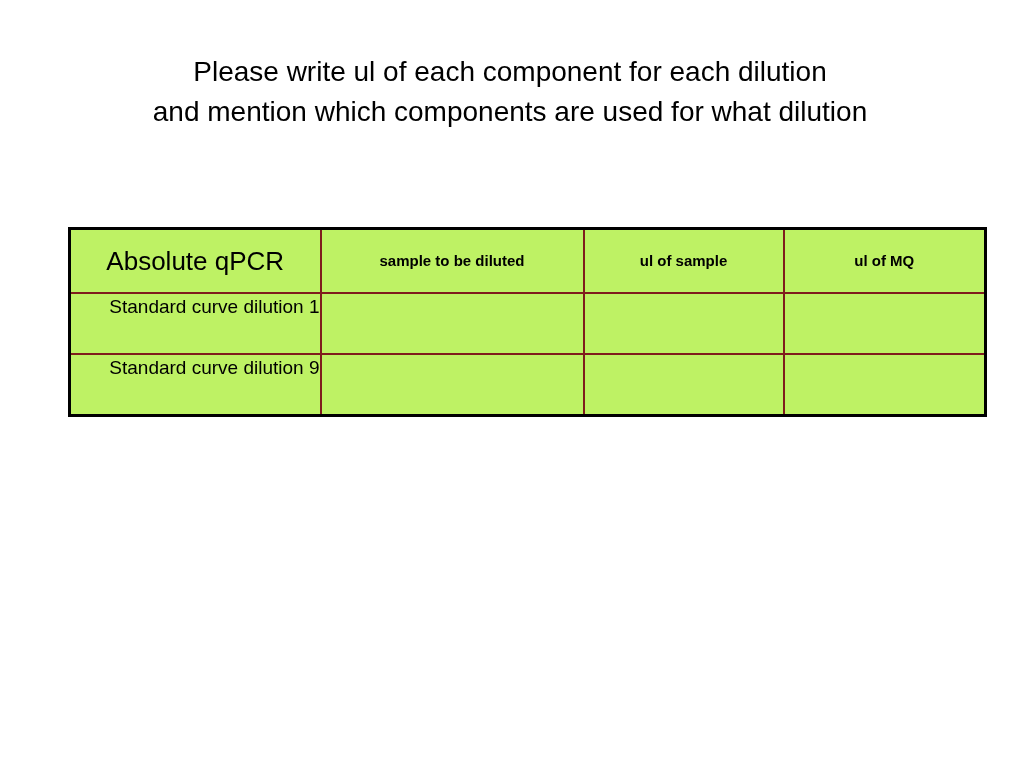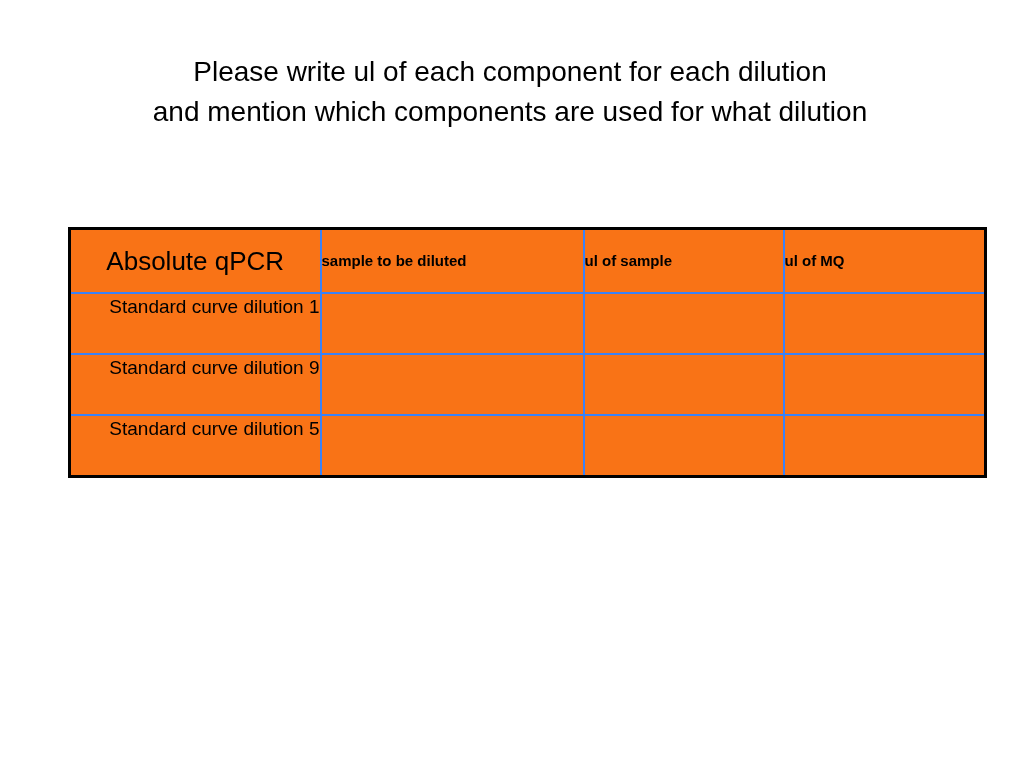--- a/index.html
+++ b/index.html
@@ -41,24 +41,24 @@
     top: 227px;
     width: 916px;
   }
   table.worksheet {
     border-collapse: collapse;
     table-layout: fixed;
     width: 916px;
     border: 3px solid #000000;
   }
   table.worksheet td {
-    border: 2px solid #3b82f6;
+    border: 2px solid #7f1d1d;
     padding: 0;
     vertical-align: top;
-    background: #f97316;
+    background: #bef264;
   }
 
   
   col.c-label  { width: 251px; }
   col.c-sample { width: 263px; }
   col.c-ulsmp  { width: 200px; }
   col.c-ulmq   { width: 202px; }
 
   
   tr.header-row td {
@@ -66,20 +66,21 @@
     vertical-align: middle;
   }
   td.head-title {
     text-align: center;
     font-size: 26px;
     font-weight: 400;
     line-height: 30px;
     padding: 0 4px;
   }
   td.head-col {
+    text-align: center;
     font-size: 15px;
     font-weight: 700;
     line-height: 18px;
     padding: 0 4px;
     margin-left: 32px;
   }
 
   
   tr.data-row td {
     height: 59px;
@@ -133,22 +134,16 @@
 
 
       <tr class="data-row">
         <td class="row-label">Standard  curve dilution 9</td>
         <td class="empty-cell"></td>
         <td class="empty-cell"></td>
         <td class="empty-cell"></td>
       </tr>
 
 
-      <tr class="data-row">
-        <td class="row-label">Standard  curve dilution 5</td>
-        <td class="empty-cell"></td>
-        <td class="empty-cell"></td>
-        <td class="empty-cell"></td>
-      </tr>
 
     </tbody>
   </table>
 </div>
 
 </body></html>

